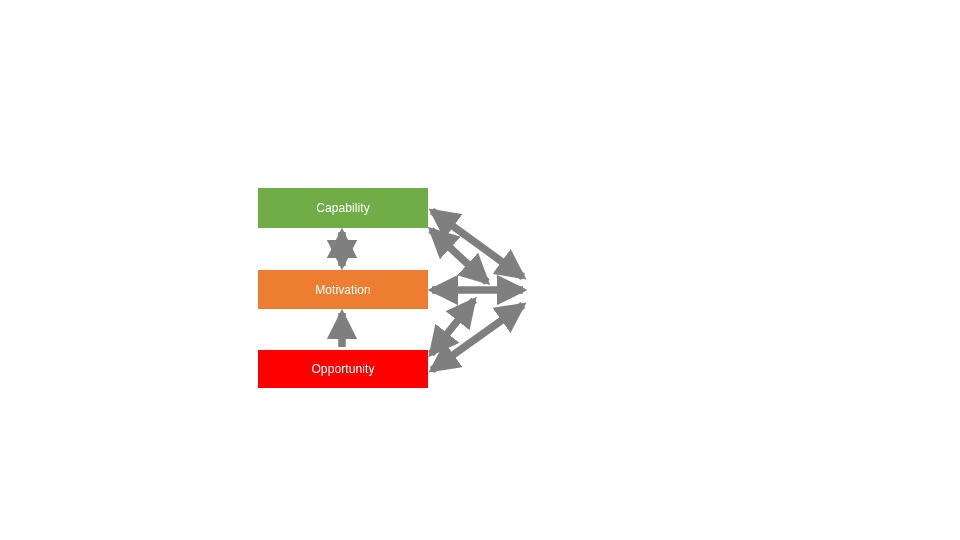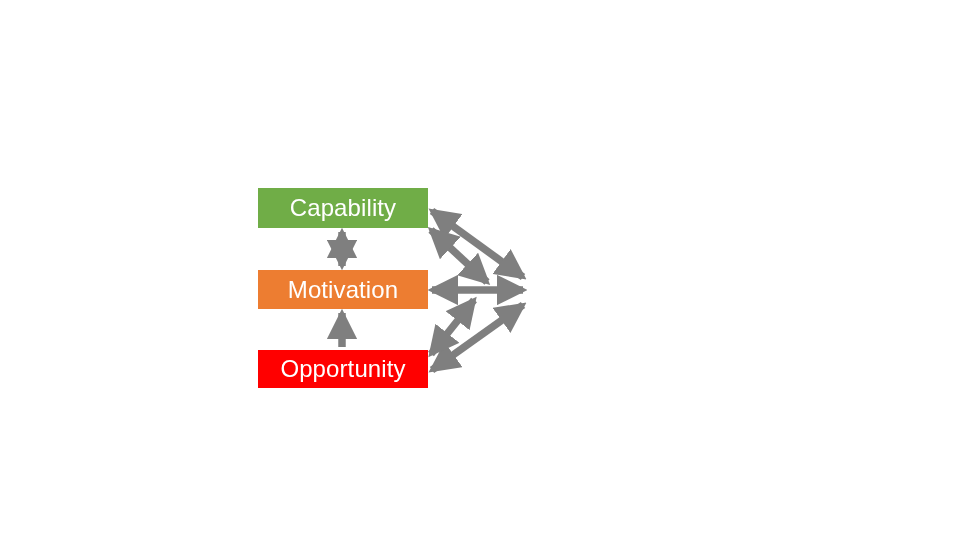--- a/index.html
+++ b/index.html
@@ -18,21 +18,21 @@
     width: 960px;
     height: 540px;
     background: #ffffff;
   }
   .node {
     position: absolute;
     display: flex;
     align-items: center;
     justify-content: center;
     color: #ffffff;
-    font-size: 24px;
+    font-size: 12px;
     font-weight: 400;
     letter-spacing: 0.1px;
     line-height: 1;
     white-space: nowrap;
     user-select: none;
   }
   #node-capability {
     left: 258px;
     top: 188px;
     width: 170px;

